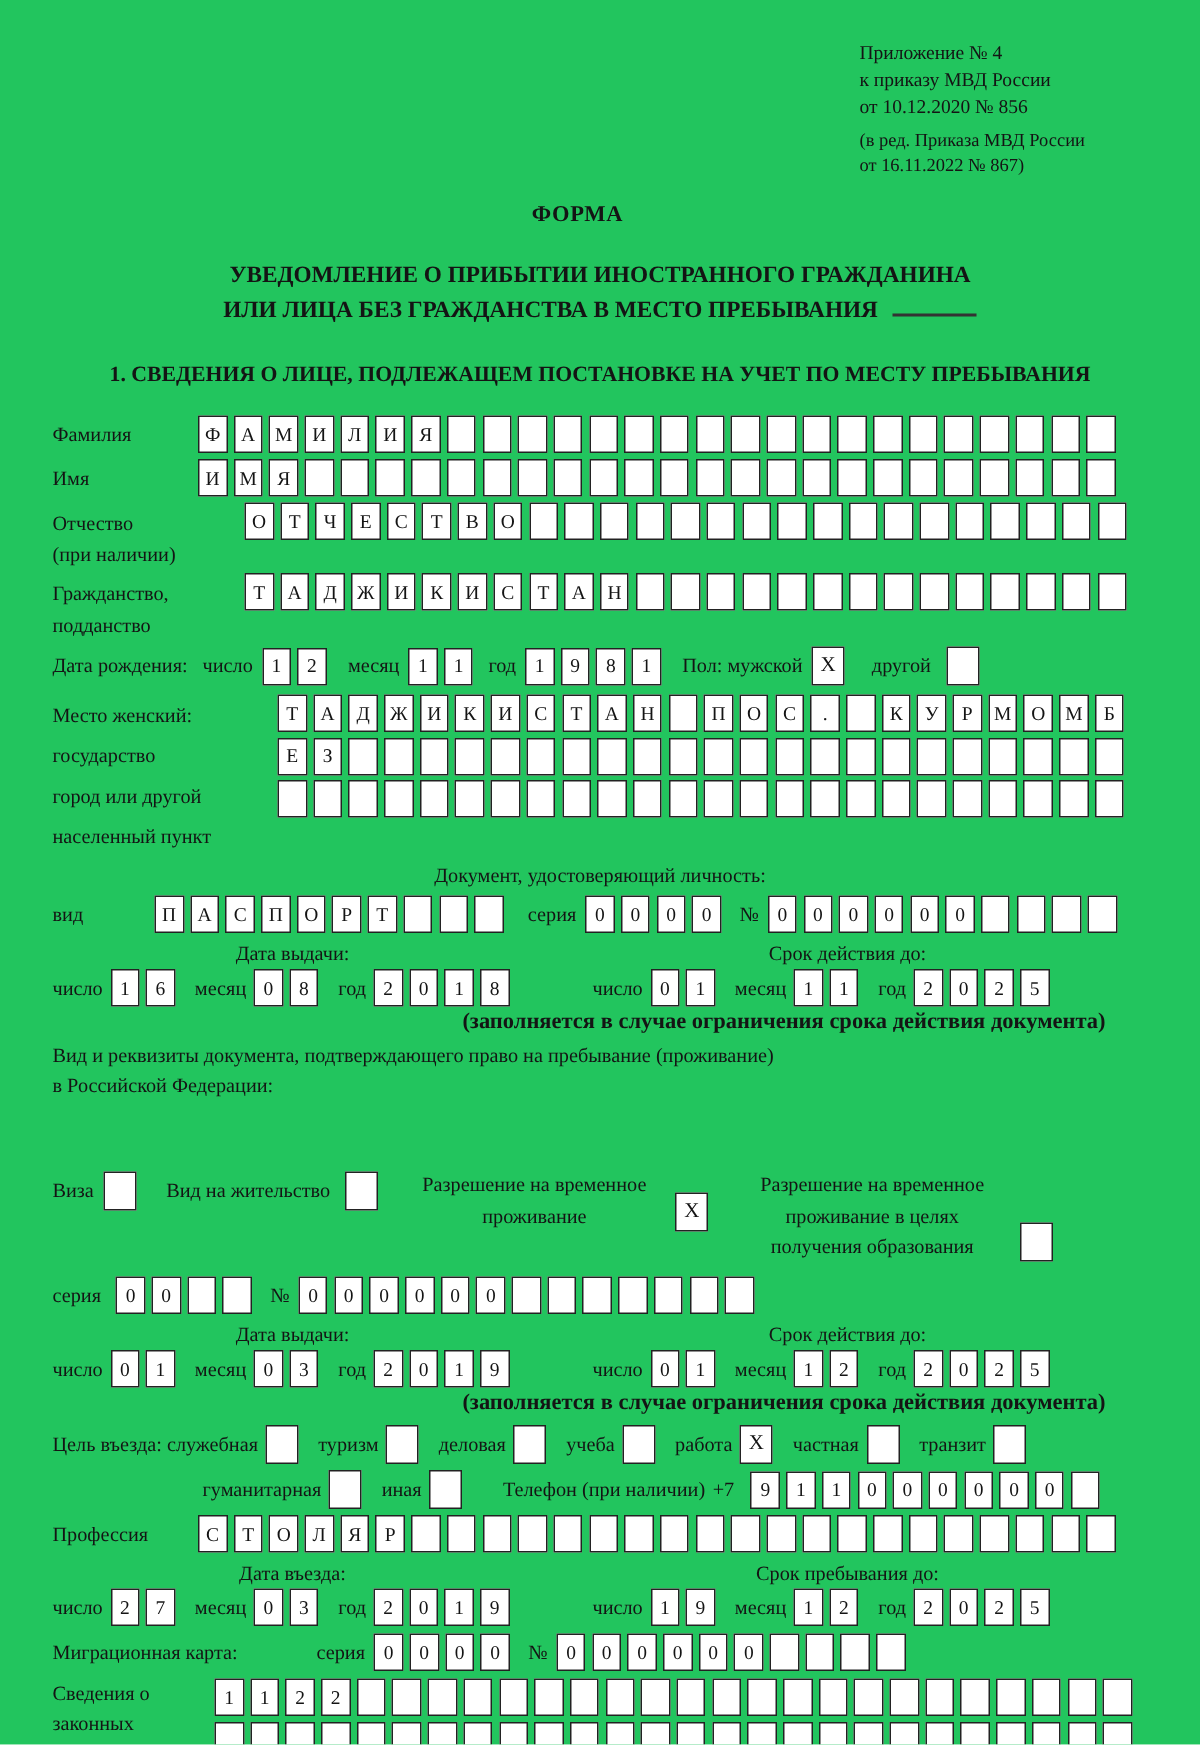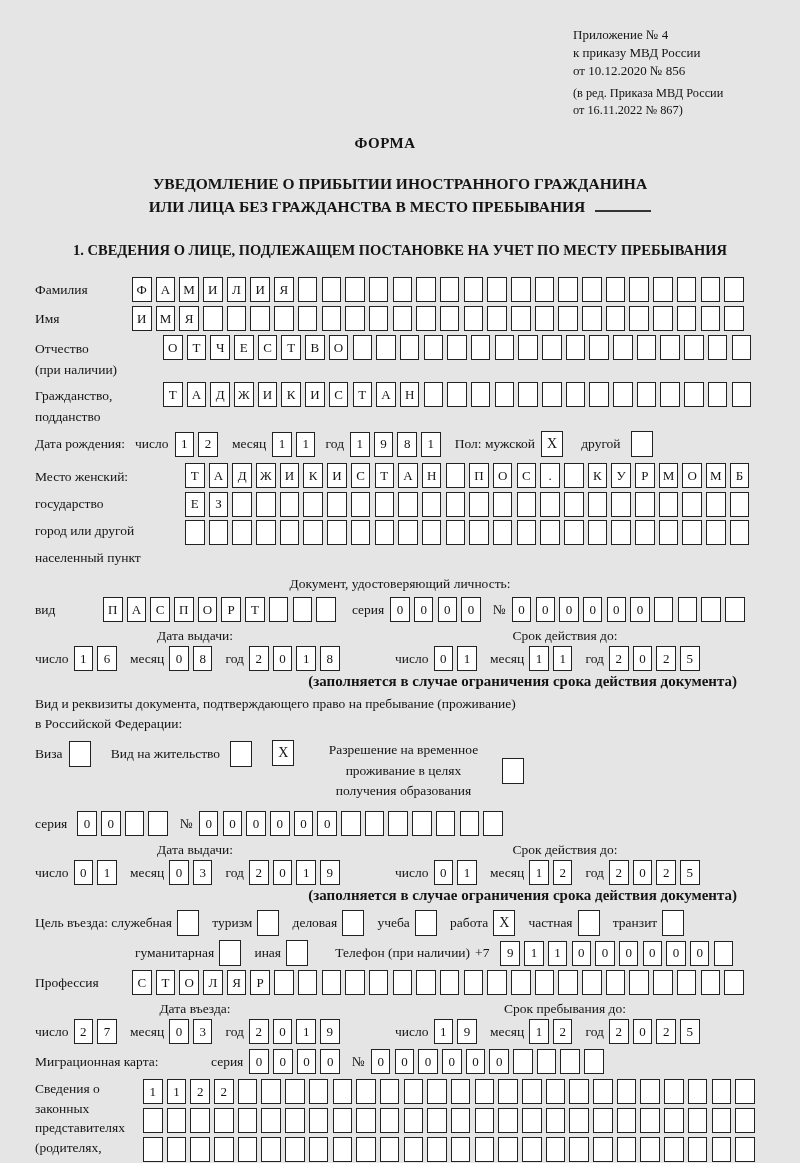--- a/index.html
+++ b/index.html
@@ -2,21 +2,21 @@
 <html><head>
 <meta charset="utf-8">
 <style>
   * { box-sizing: border-box; margin: 0; padding: 0; }
   html,body { background:#ffffff; }
   body {
     width: 800px; height: 1163px;
     font-family: "Liberation Serif", serif;
     color: #141414;
   }
-  .page { width: 800px; height: 1163px; padding: 26px 35px 0 35px; overflow: hidden; position: relative; background:#e5e5e5; }
+  .page { width: 800px; height: 1163px; padding: 26px 35px 0 35px; overflow: hidden; position: relative; background:#22c55e; }
 
   
   .ref-block { margin-left: 538px; font-size: 13px; line-height: 1.38; }
   .ref-block .edit { font-size: 12.3px; }
   .ref-block .edit-first { margin-top: 5px; }
   .forma { text-align: center; padding-right: 30px; font-weight: bold; font-size: 15px; margin-top: 16px; letter-spacing: .5px; }
 
   
   .title { text-align: center; font-weight: bold; font-size: 15.5px; line-height: 1.5; margin-top: 20px; }
   .uline { display: inline-block; width: 56px; height: 13px; border-bottom: 2.5px solid #333; margin-left: 10px; }
@@ -58,21 +58,21 @@
   .dfields .boxes { margin-right: 9px; }
 
   .note { font-size: 15px; font-weight: bold; }
   .note.right { text-align: right; padding-right: 28px; margin-top: 2px; margin-bottom: 6px; }
   .heading-center { text-align: center; font-weight: normal; font-size: 13.5px; margin: 5px 0 5px 0; }
 
   .plain-line { font-size: 13.5px; margin: 4px 0 2px 0; }
 
   
   .permits { display: flex; align-items: flex-start; margin-top: 8px; margin-bottom: 10px; }
-  .pitem { display: flex; align-items: center; }
+  .pitem { display: flex; align-items: flex-end; margin-top: 40px; }
   .pitem .lab { line-height: 27px; }
   .pmulti { display: inline-block; text-align: center; font-size: 13.5px; line-height: 1.5; white-space: normal; }
   .pm1 { width: 168px; }
   .pm2 { width: 178px; }
 
   
   .purpose .lab { margin-right: 5px; }
   .purpose .boxes { margin-right: 9px; }
   .ind { padding-left: 100px; }
   .phone-lab { margin-left: 14px; margin-right: 10px; }
@@ -447,20 +447,21 @@
             <span class="cell"></span>
           </span>
       </div>
       <div class="pitem ml16">
         <span class="lab mr10">Вид на жительство</span>
         <span class="boxes cb">
             <span class="cell"></span>
           </span>
       </div>
       <div class="pitem ml16">
+        <span class="pmulti pm1 mr10">Разрешение на временное проживание</span>
         <span class="boxes cb">
             <span class="cell">X</span>
           </span>
       </div>
       <div class="pitem ml16">
         <span class="pmulti pm2 mr10">Разрешение на временное проживание в целях получения образования</span>
         <span class="boxes cb">
             <span class="cell"></span>
           </span>
       </div>

